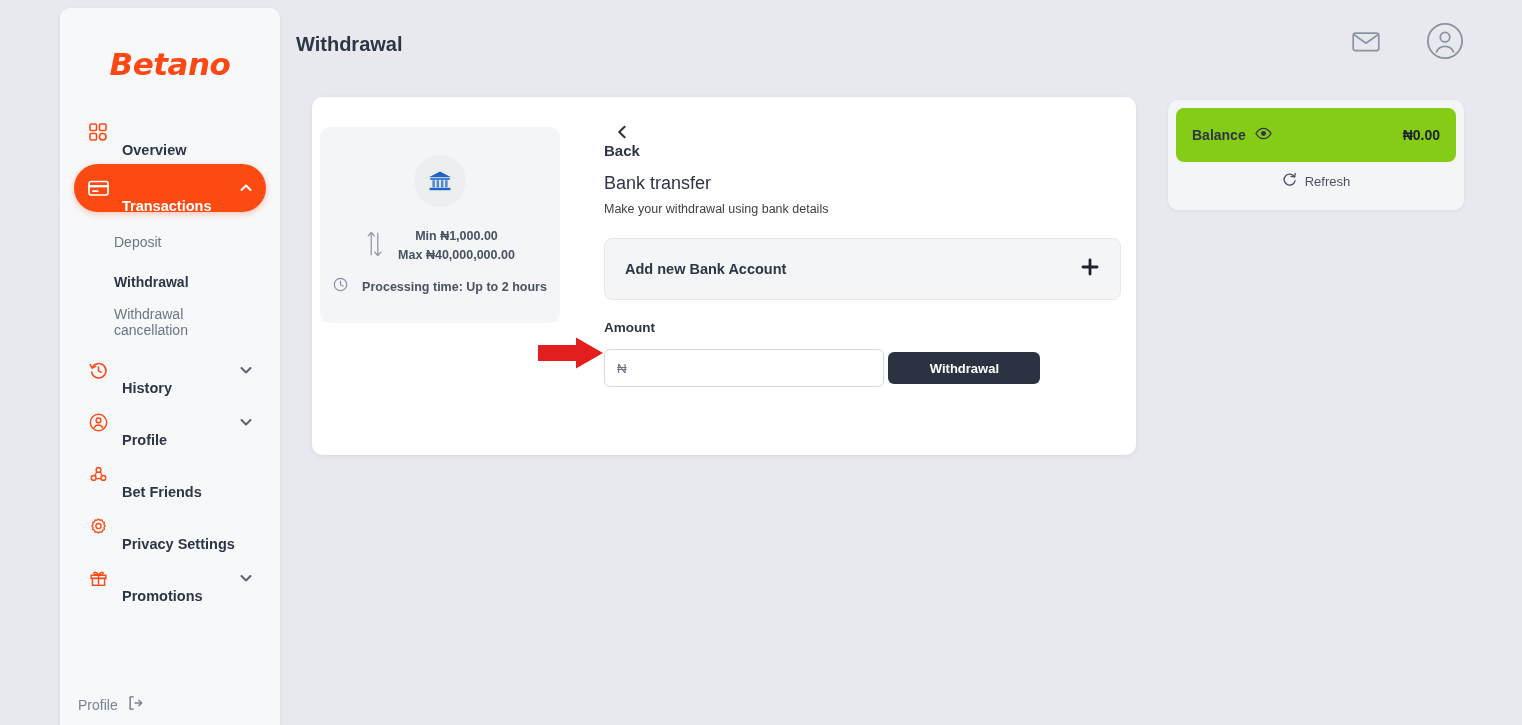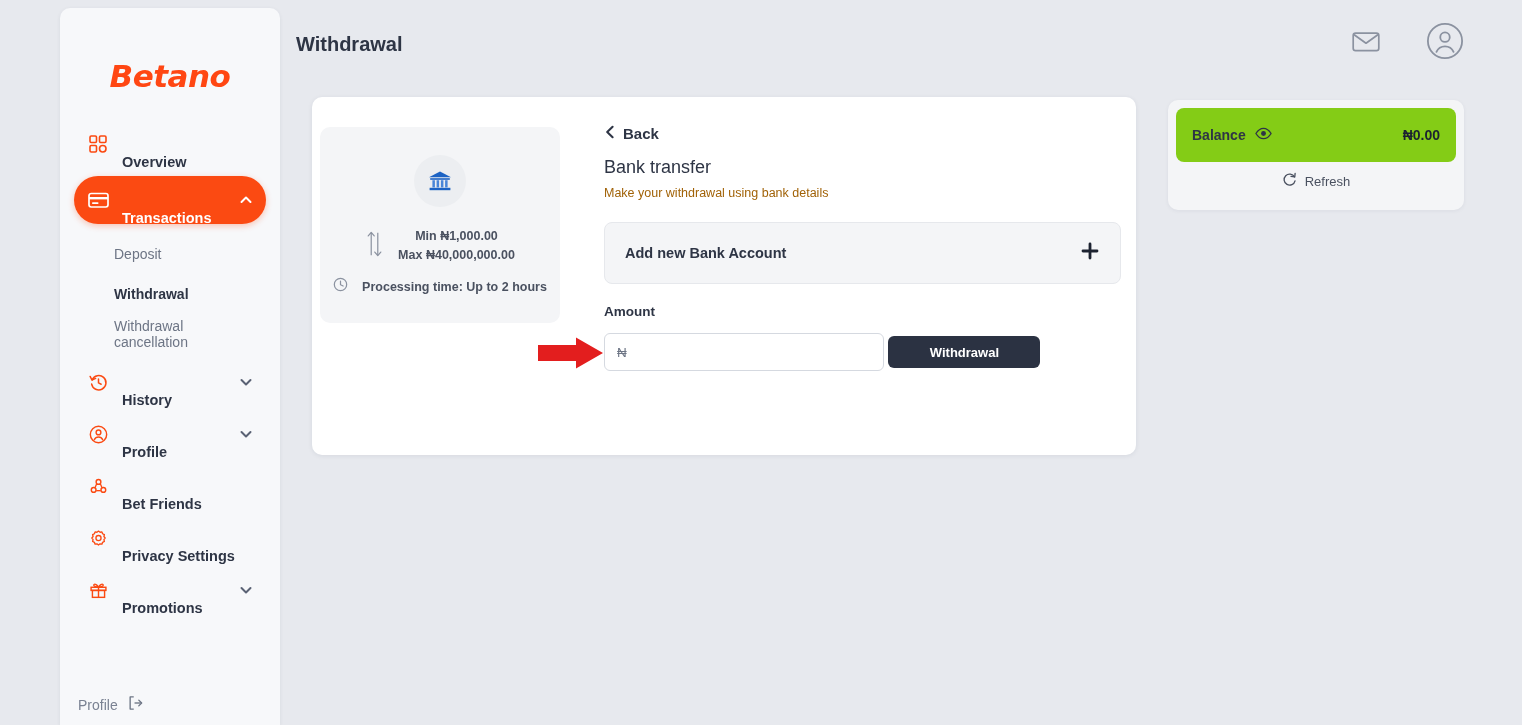--- a/index.html
+++ b/index.html
@@ -13,21 +13,21 @@
 
   
   .sidebar {
     position: absolute; left: 60px; top: 8px;
     width: 220px; height: 717px;
     background: #f7f8fa;
     border-radius: 10px 10px 0 0;
     box-shadow: 0 1px 4px rgba(30,40,60,0.07);
     overflow: hidden;
   }
-  .logo-wrap { padding: 50px 0 30px 0; text-align: center; }
+  .logo-wrap { padding: 38px 0 30px 0; text-align: center; }
   .logo {
     font-family: "DejaVu Sans", sans-serif;
     font-size: 31px; font-weight: 700; font-style: italic;
     color: #ff4713; letter-spacing: -0.5px;
   }
   .nav { padding: 0 14px; }
   .nav-item {
     display: flex; align-items: center;
     height: 40px; padding: 0 12px;
     color: #2e3545; font-size: 14.5px; font-weight: 700;
@@ -90,25 +90,25 @@
   }
   .limits-txt { font-size: 12.5px; font-weight: 700; color: #4a5160; line-height: 1.5; text-align: center; }
   .proc-row {
     position: absolute; left: 0; top: 150px; width: 100%;
     display: flex; align-items: center; justify-content: center; gap: 14px;
   }
   .proc-txt { font-size: 12.5px; font-weight: 700; color: #4a5160; }
 
   .right-pane { position: absolute; left: 292px; top: 28px; width: 510px; }
   .back-link {
-    display: inline-flex; align-items: center; gap: 7px;
-    font-size: 15px; font-weight: 700; color: #2e3545; cursor: pointer;
+    display: inline-flex; align-items: center; 
+    font-size: 15px; font-weight: 700; color: #2e3545; cursor: pointer; flex-direction: column;
   }
   .method-title { margin-top: 14px; font-size: 18px; color: #2e3545; }
-  .method-sub { margin-top: 8px; font-size: 12.5px; color: #a16207; }
+  .method-sub { margin-top: 8px; font-size: 12.5px; color: #404040; }
   .add-account {
     margin-top: 22px; height: 62px; width: 517px;
     background: #f4f5f7; border: 1px solid #e6e8ec; border-radius: 8px;
     display: flex; align-items: center; justify-content: space-between;
     padding: 0 20px; cursor: pointer;
   }
   .add-account-label { font-size: 14.5px; font-weight: 700; color: #2e3545; }
   .plus { font-size: 22px; font-weight: 700; color: #1c2230; line-height: 1; }
   .amount-label { margin-top: 20px; font-size: 13.5px; font-weight: 700; color: #2e3545; }
   .amount-input {

